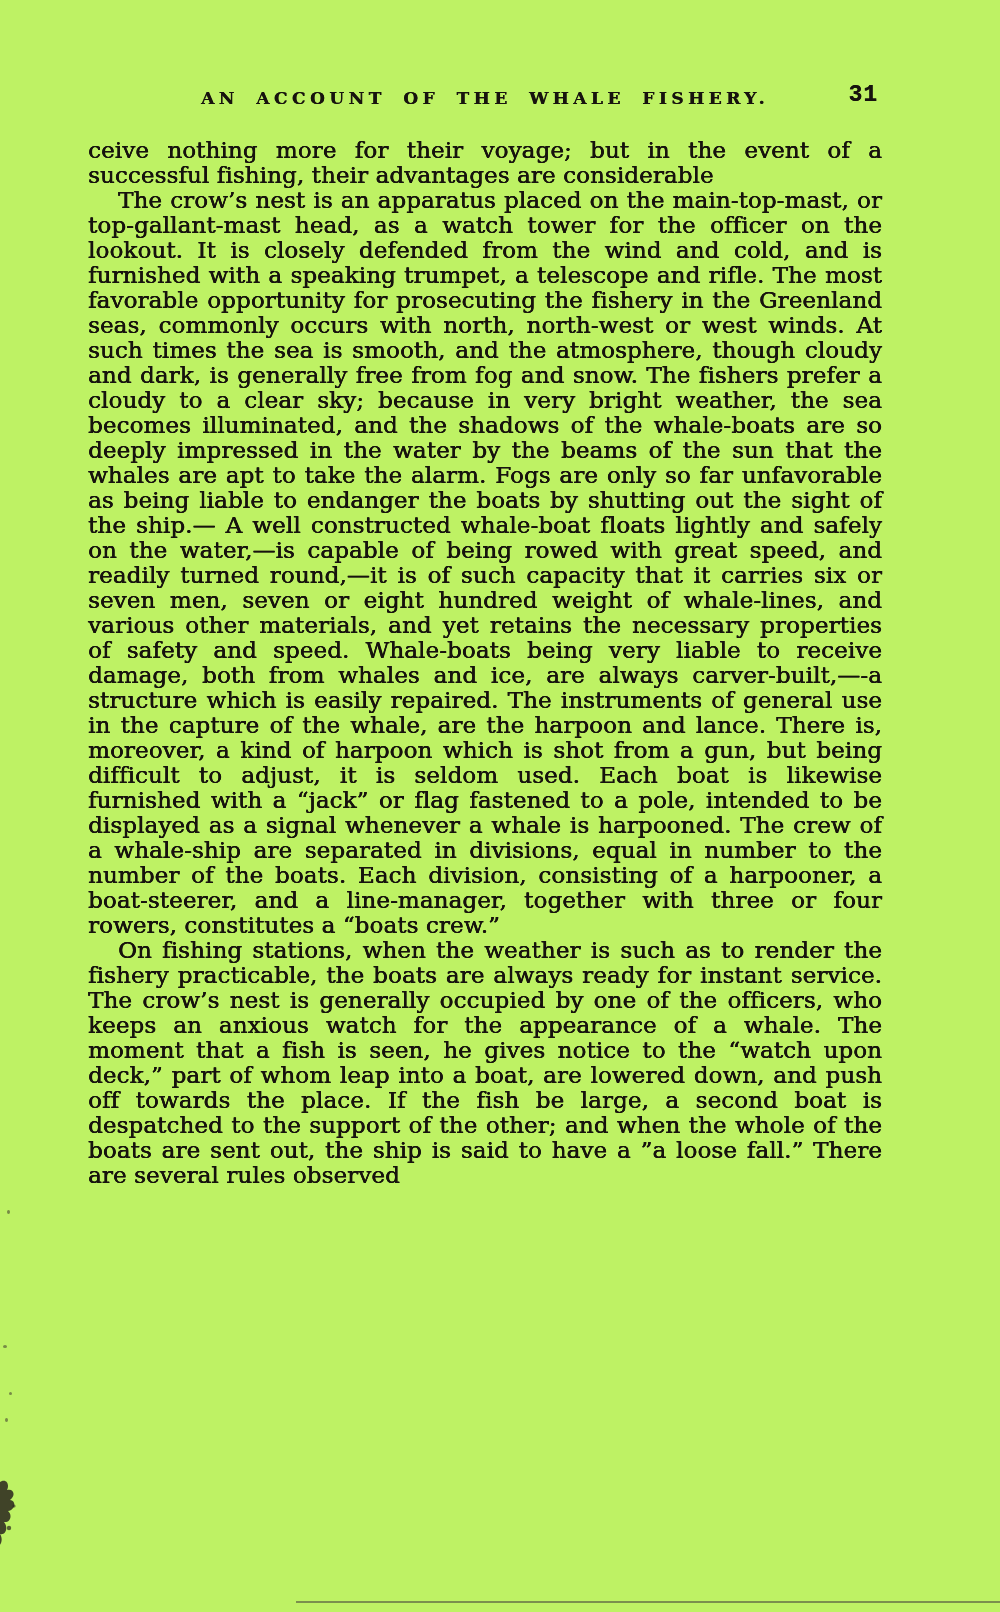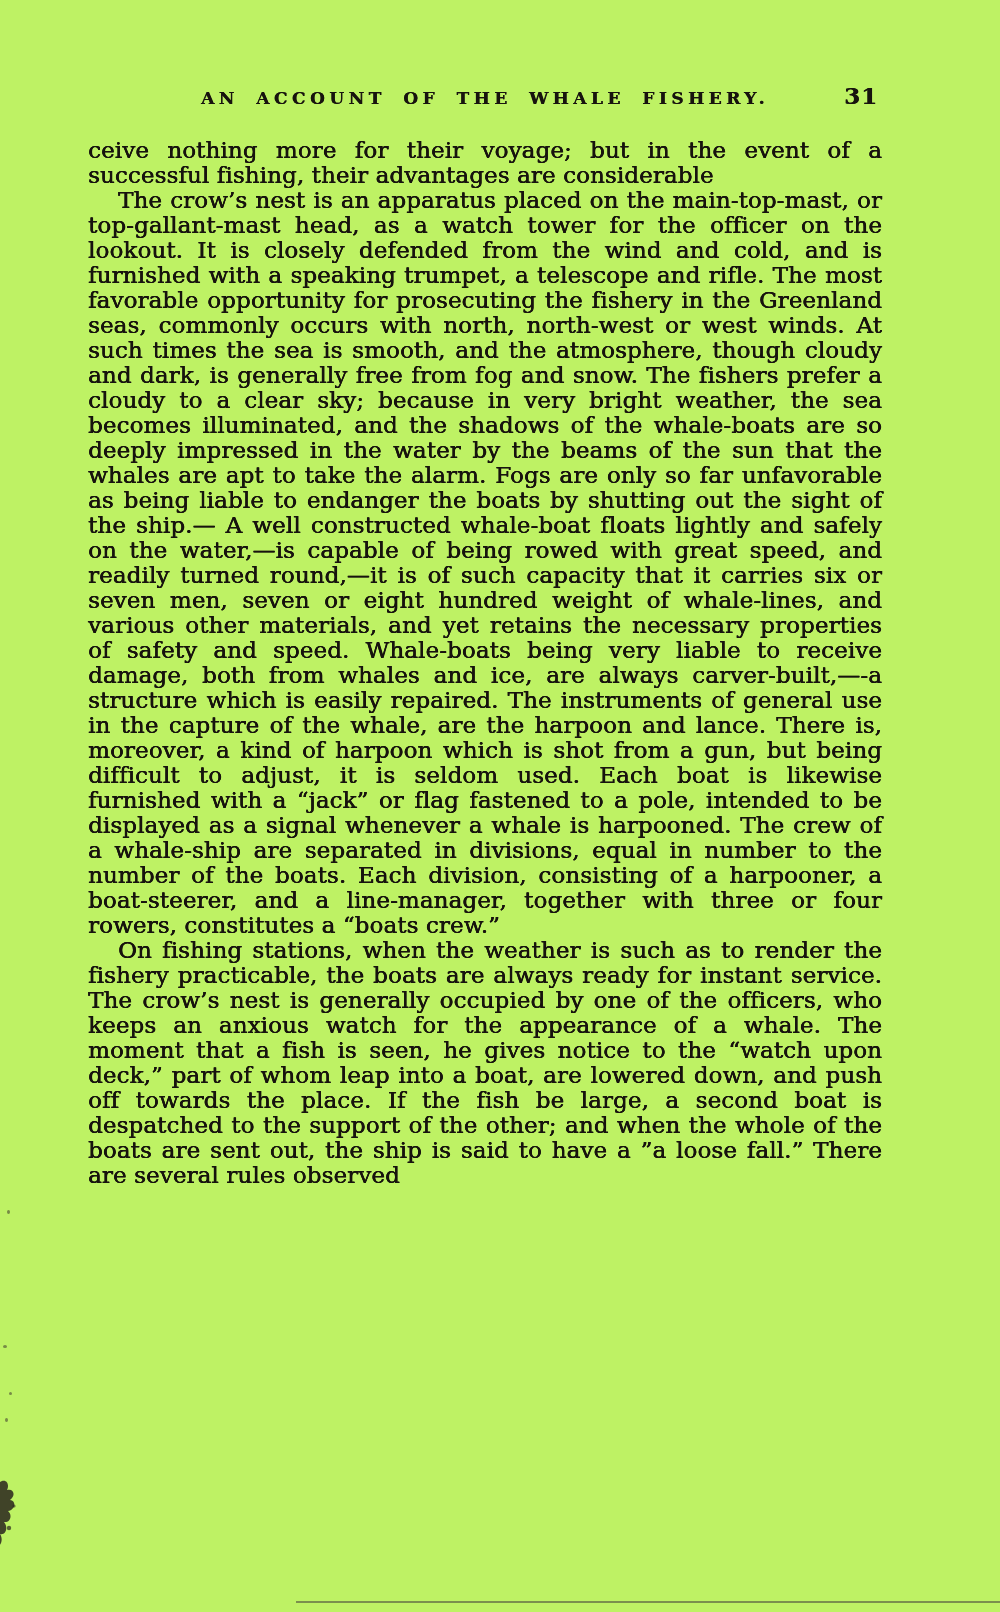--- a/index.html
+++ b/index.html
@@ -39,20 +39,21 @@
     white-space: nowrap;
   }
   .page-number {
     position: absolute;
     right: 4px;
     top: -4px;
     font-weight: bold;
     font-size: 23px;
     letter-spacing: 1px;
     text-shadow: 0.4px 0 0 currentColor;
+    font-family: Liberation Mono, monospace;
   }
   .body-text {
     position: absolute;
     top: 138px;
     left: 88px;
     width: 794px;
     font-size: 23px;
     line-height: 25px;
     text-align: justify;
     letter-spacing: 0.1px;

